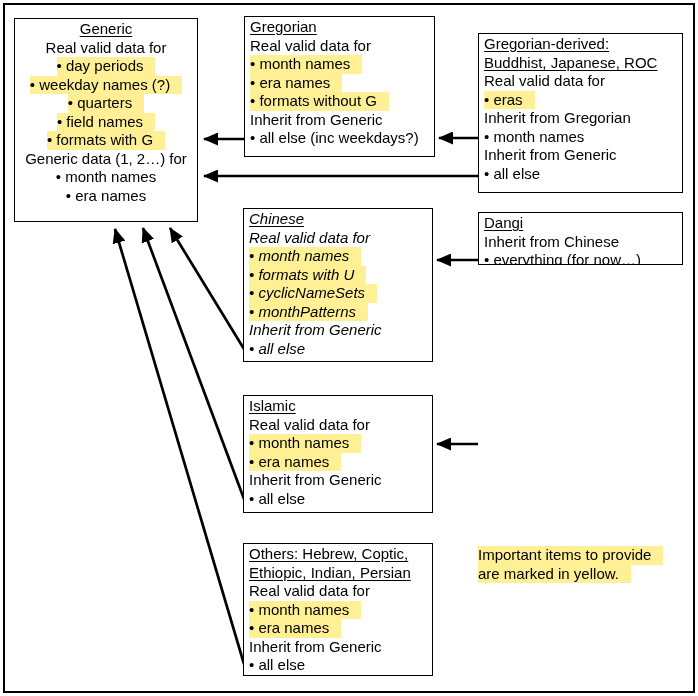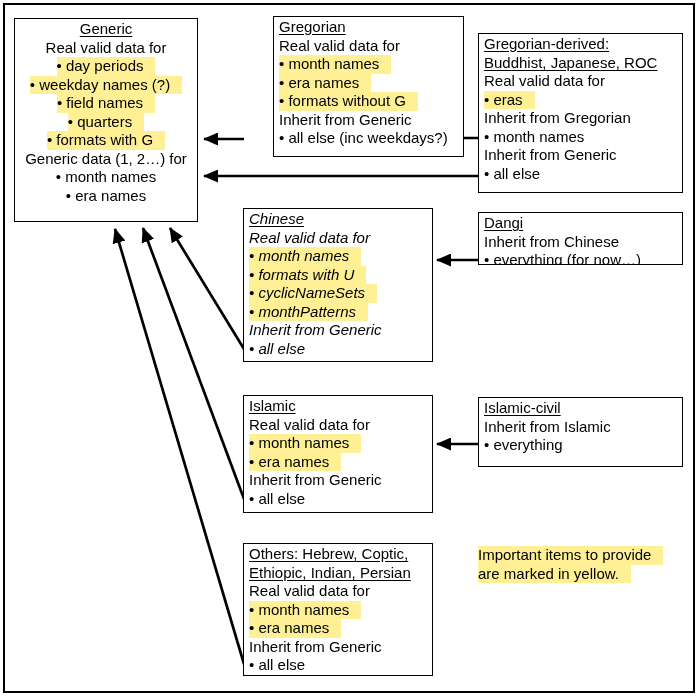--- a/index.html
+++ b/index.html
@@ -58,29 +58,29 @@
     <line x1="244" y1="349" x2="170" y2="228" marker-end="url(#ah)"></line>
     <line x1="244" y1="499" x2="143" y2="228" marker-end="url(#ah)"></line>
     <line x1="244" y1="664" x2="115" y2="229" marker-end="url(#ah)"></line>
   </svg>
 
   <div class="box" style="left:14px;top:18px;width:184px;height:204px;text-align:center;">
       <div class="tline"><span class="title">Generic</span></div>
       <div class="tline"><span>Real valid data for</span></div>
       <div class="tline"><span class="hl">• day periods</span></div>
       <div class="tline"><span class="hl">• weekday names (?)</span></div>
+      <div class="tline"><span class="hl">• quarters</span></div>
       <div class="tline"><span class="hl">• field names</span></div>
-      <div class="tline"><span class="hl">• quarters</span></div>
       <div class="tline"><span class="hl">• formats with G</span></div>
       <div class="tline"><span>Generic data (1, 2…) for</span></div>
       <div class="tline"><span>• month names</span></div>
       <div class="tline"><span>• era names</span></div>
     </div>
 
-  <div class="box" style="left:244px;top:16px;width:191px;height:141px;margin-left:29px;">
+  <div class="box" style="left:244px;top:16px;width:191px;height:141px;">
       <div class="tline"><span class="title">Gregorian</span></div>
       <div class="tline"><span>Real valid data for</span></div>
       <div class="tline"><span class="hl">• month names</span></div>
       <div class="tline"><span class="hl">• era names</span></div>
       <div class="tline"><span class="hl">• formats without G</span></div>
       <div class="tline"><span>Inherit from Generic</span></div>
       <div class="tline"><span>• all else (inc weekdays?)</span></div>
     </div>
 
   <div class="box" style="left:478px;top:33px;width:205px;height:160px;">
@@ -113,25 +113,20 @@
 
   <div class="box" style="left:243px;top:395px;width:190px;height:118px;">
       <div class="tline"><span class="title">Islamic</span></div>
       <div class="tline"><span>Real valid data for</span></div>
       <div class="tline"><span class="hl">• month names</span></div>
       <div class="tline"><span class="hl">• era names</span></div>
       <div class="tline"><span>Inherit from Generic</span></div>
       <div class="tline"><span>• all else</span></div>
     </div>
 
-  <div class="box" style="left:478px;top:397px;width:205px;height:70px;">
-      <div class="tline"><span class="title">Islamic-civil</span></div>
-      <div class="tline"><span>Inherit from Islamic</span></div>
-      <div class="tline"><span>• everything</span></div>
-    </div>
 
   <div class="box" style="left:243px;top:543px;width:190px;height:133px;">
       <div class="tline"><span class="title">Others: Hebrew, Coptic,</span></div>
       <div class="tline"><span class="title">Ethiopic, Indian, Persian</span></div>
       <div class="tline"><span>Real valid data for</span></div>
       <div class="tline"><span class="hl">• month names</span></div>
       <div class="tline"><span class="hl">• era names</span></div>
       <div class="tline"><span>Inherit from Generic</span></div>
       <div class="tline"><span>• all else</span></div>
     </div>

